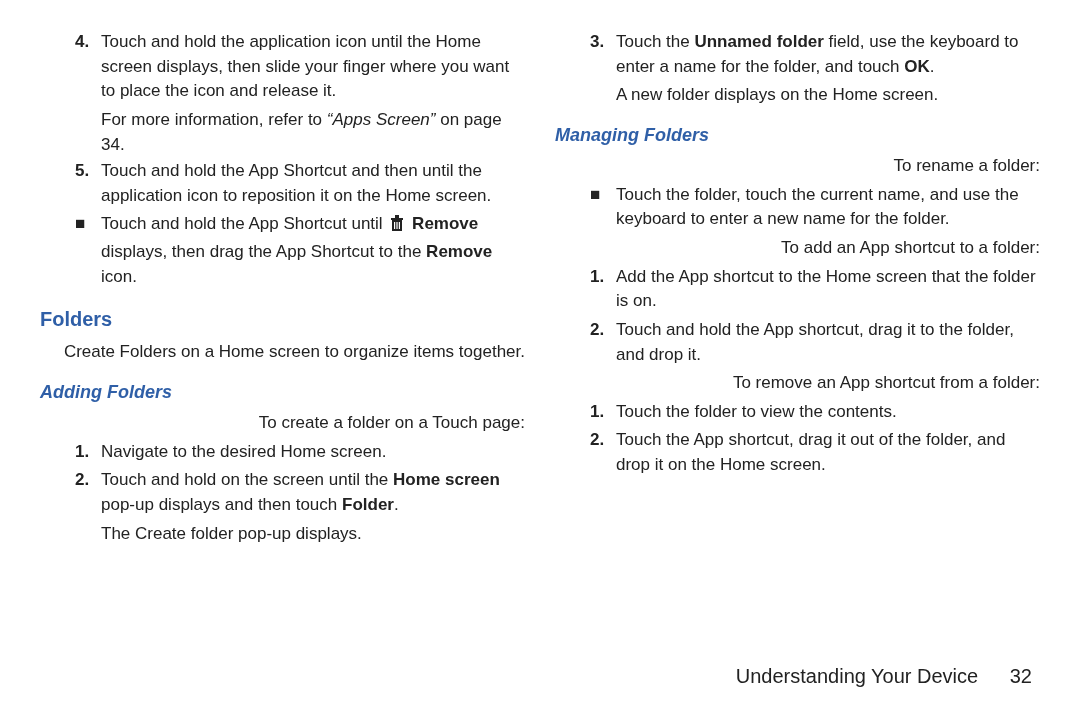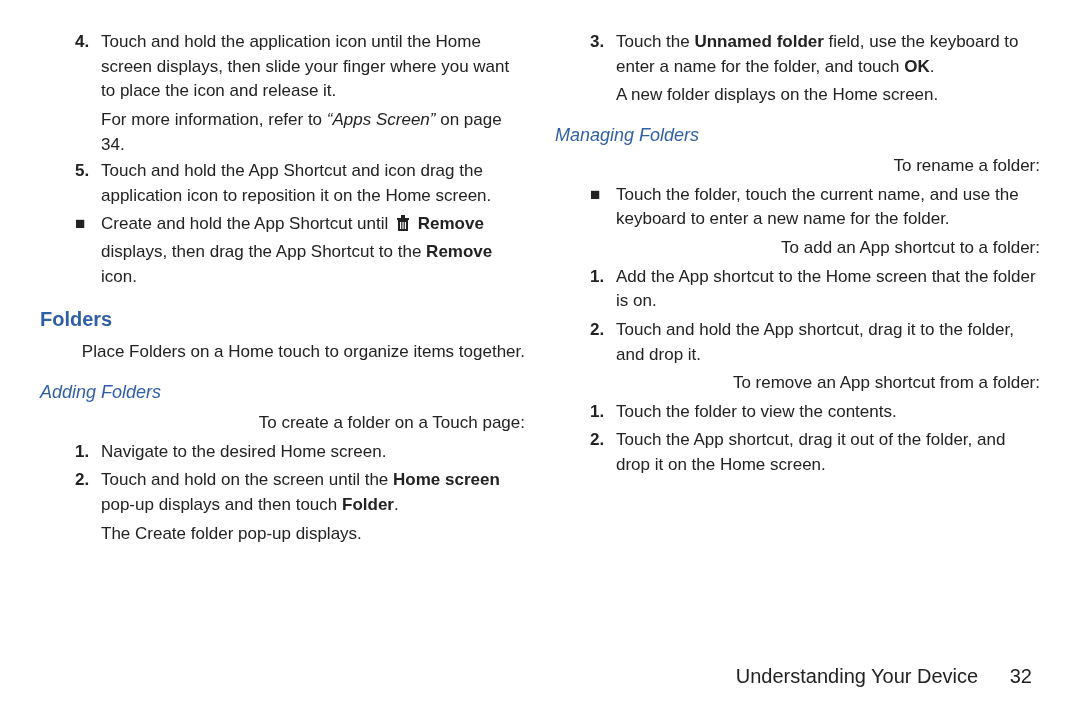--- a/index.html
+++ b/index.html
@@ -55,21 +55,21 @@
   .bullet-mark {
     width: 26px;
     flex-shrink: 0;
     font-weight: bold;
   }
   .bullet-body {
     flex: 1;
   }
   .h-sub {
     font-family: Arial, Helvetica, sans-serif;
-    font-weight: normal;
+    font-weight: bold;
     font-style: italic;
     color: #2f5fa7;
     font-size: 18px;
     margin-top: 14px;
     margin-bottom: 6px;
   }
   .h-main {
     font-family: Arial, Helvetica, sans-serif;
     font-weight: bold;
     color: #2f5fa7;
@@ -118,43 +118,43 @@
     <div class="ol-item">
       <div class="ol-num">4.</div>
       <div class="ol-body">Touch and hold the application icon until the Home screen displays, then slide your finger where you want to place the icon and release it.</div>
     </div>
     <div class="sub-note">
       <span>For more information, refer to </span><span class="italic-q">“Apps Screen” </span><span>on page 34.</span>
     </div>
 
     <div class="ol-item">
       <div class="ol-num">5.</div>
-      <div class="ol-body">Touch and hold the App Shortcut and icon drag the application icon to reposition it on the Home screen.</div>
+      <div class="ol-body">Touch and hold the App Shortcut and then until the application icon to reposition it on the Home screen.</div>
     </div>
 
 
     <div class="bullet-item">
       <div class="bullet-mark">■</div>
       <div class="bullet-body">
-        <span>Create and hold the App Shortcut until </span>
+        <span>Touch and hold the App Shortcut until </span>
         <span class="trash-icon">
           <svg viewBox="0 0 16 18">
             <rect x="2" y="4" width="12" height="2" fill="#222"></rect>
             <rect x="6" y="1" width="4" height="3" fill="#222"></rect>
             <rect x="3" y="6" width="10" height="11" fill="#222"></rect>
             <rect x="5" y="8" width="1.2" height="7" fill="#fff"></rect>
             <rect x="7.4" y="8" width="1.2" height="7" fill="#fff"></rect>
             <rect x="9.8" y="8" width="1.2" height="7" fill="#fff"></rect>
           </svg>
         </span><span class="bold"> Remove</span><span> displays, then drag the App Shortcut to the </span><span class="bold">Remove</span><span> icon.</span>
       </div>
     </div>
 
     <div class="h-main">Folders</div>
-    <div class="para">Place Folders on a Home touch to organize items together.</div>
+    <div class="para">Create Folders on a Home screen to organize items together.</div>
 
     <div class="h-sub">Adding Folders</div>
     <div class="para">To create a folder on a Touch page:</div>
 
     <div class="ol-item">
       <div class="ol-num">1.</div>
       <div class="ol-body">Navigate to the desired Home screen.</div>
     </div>
 
     <div class="ol-item">

